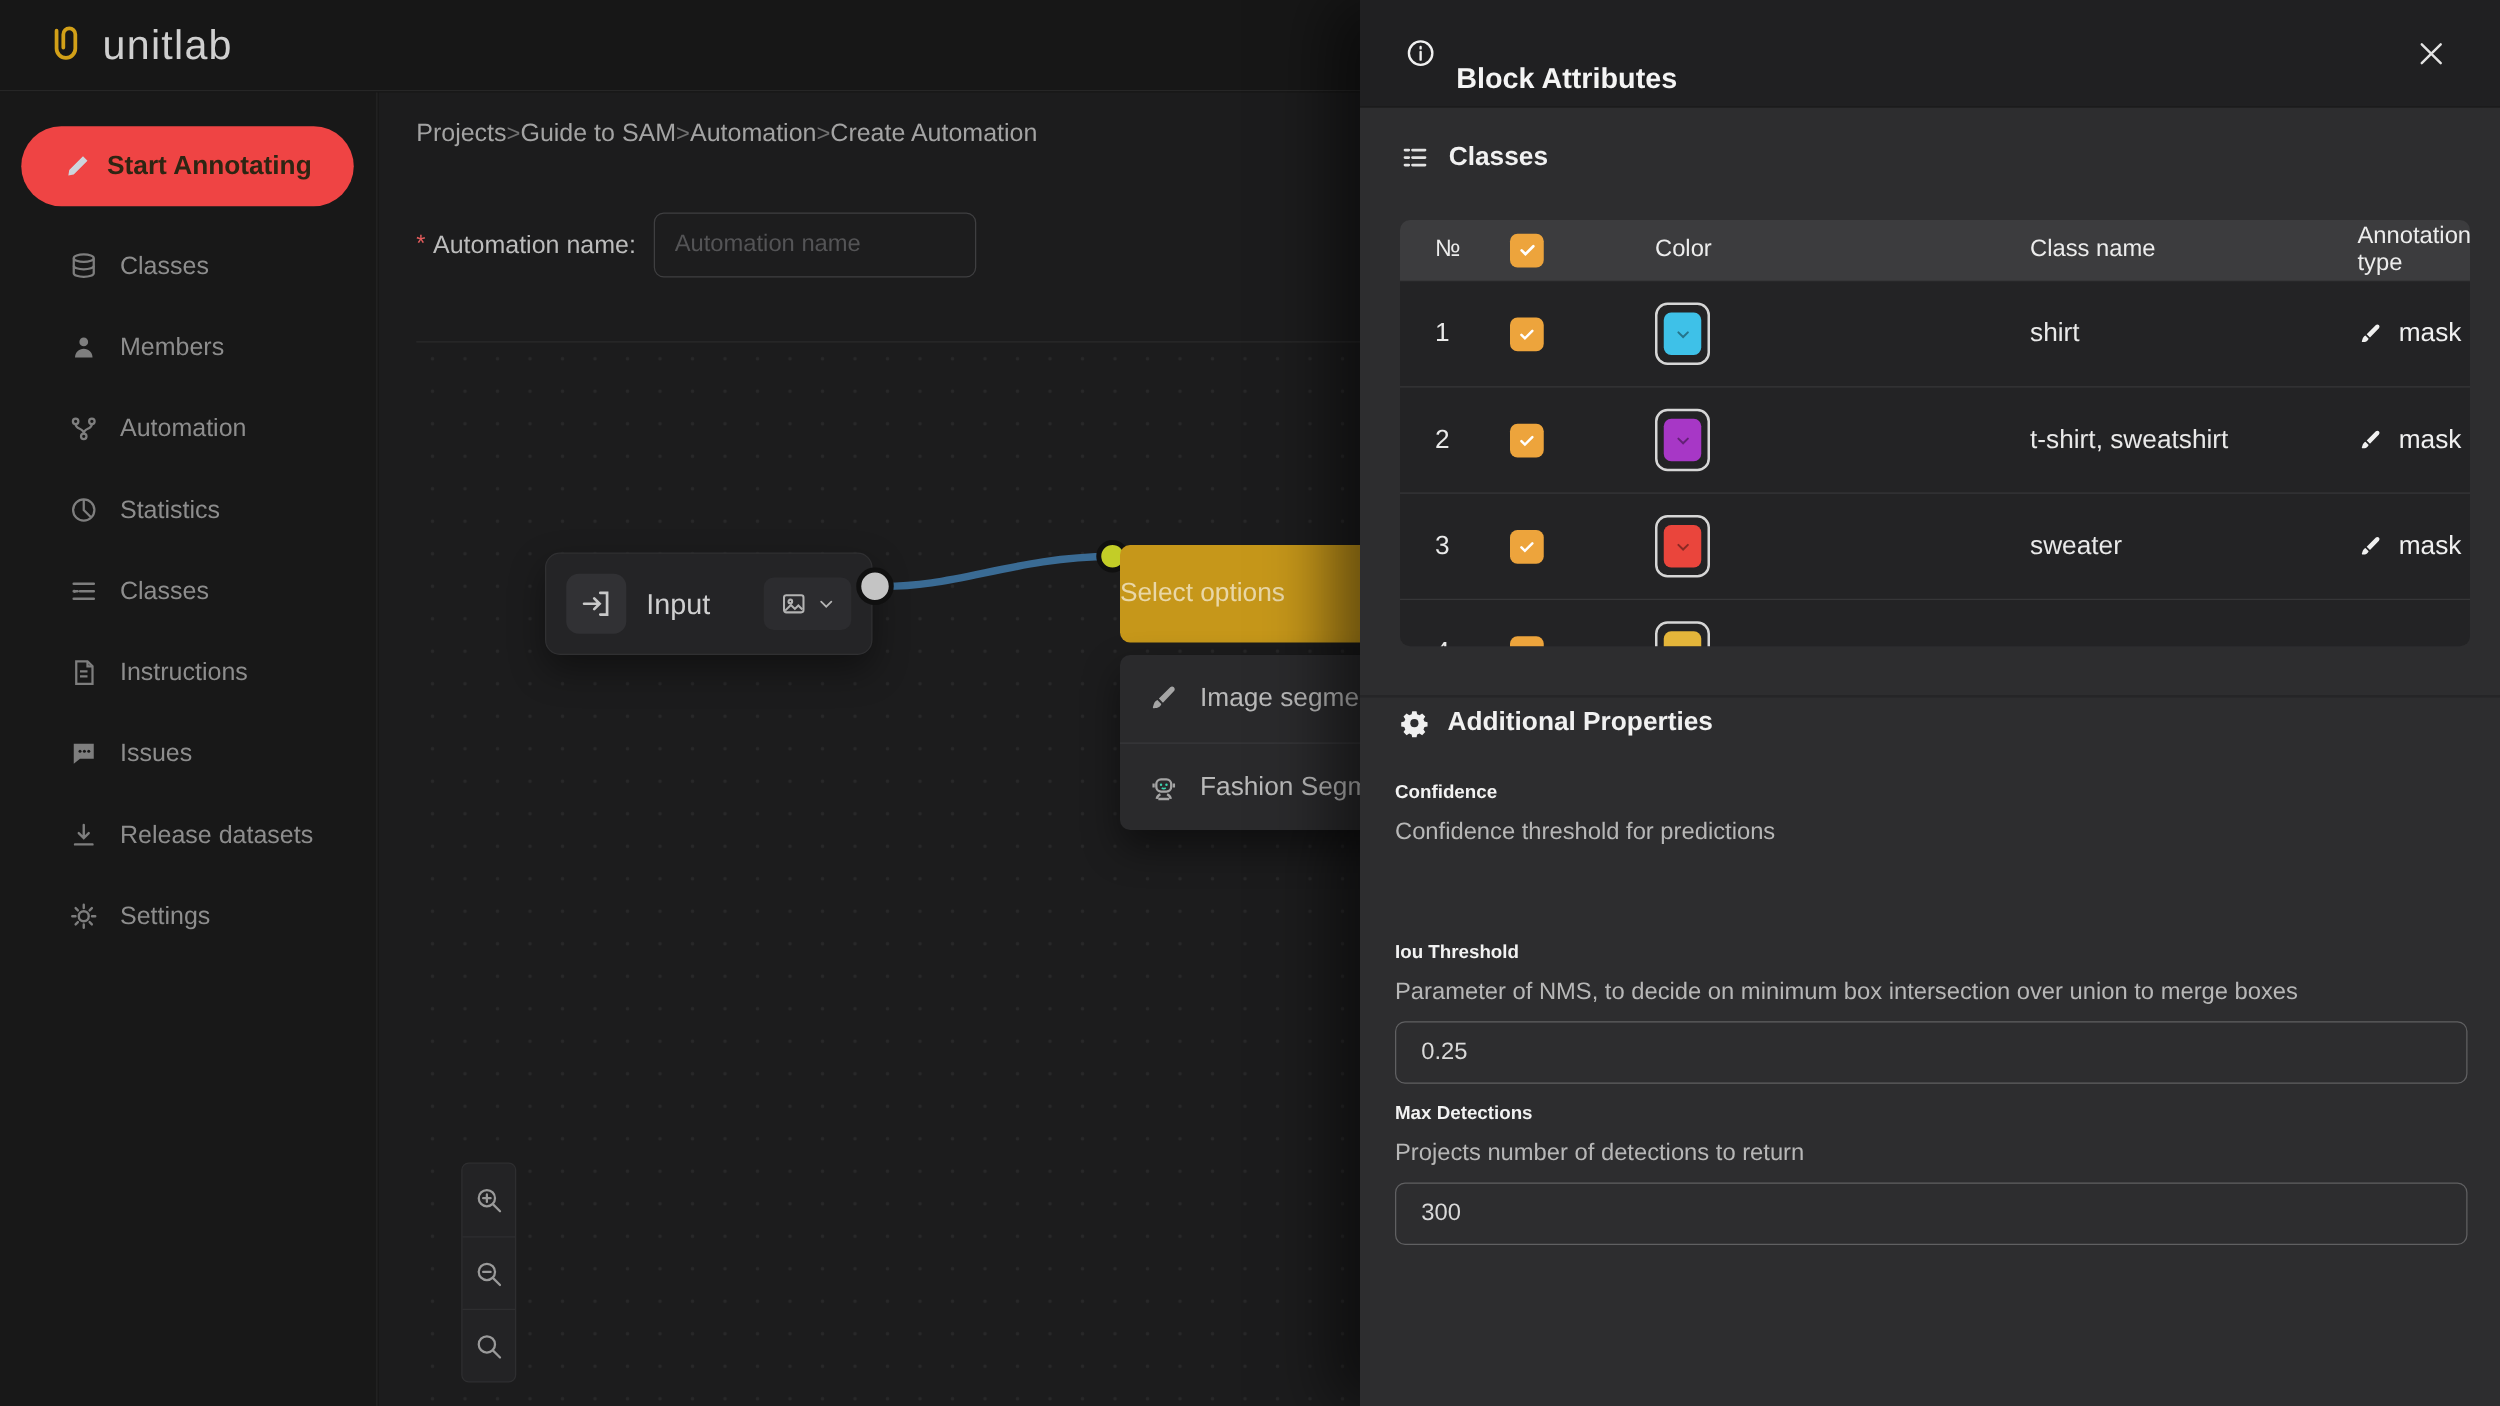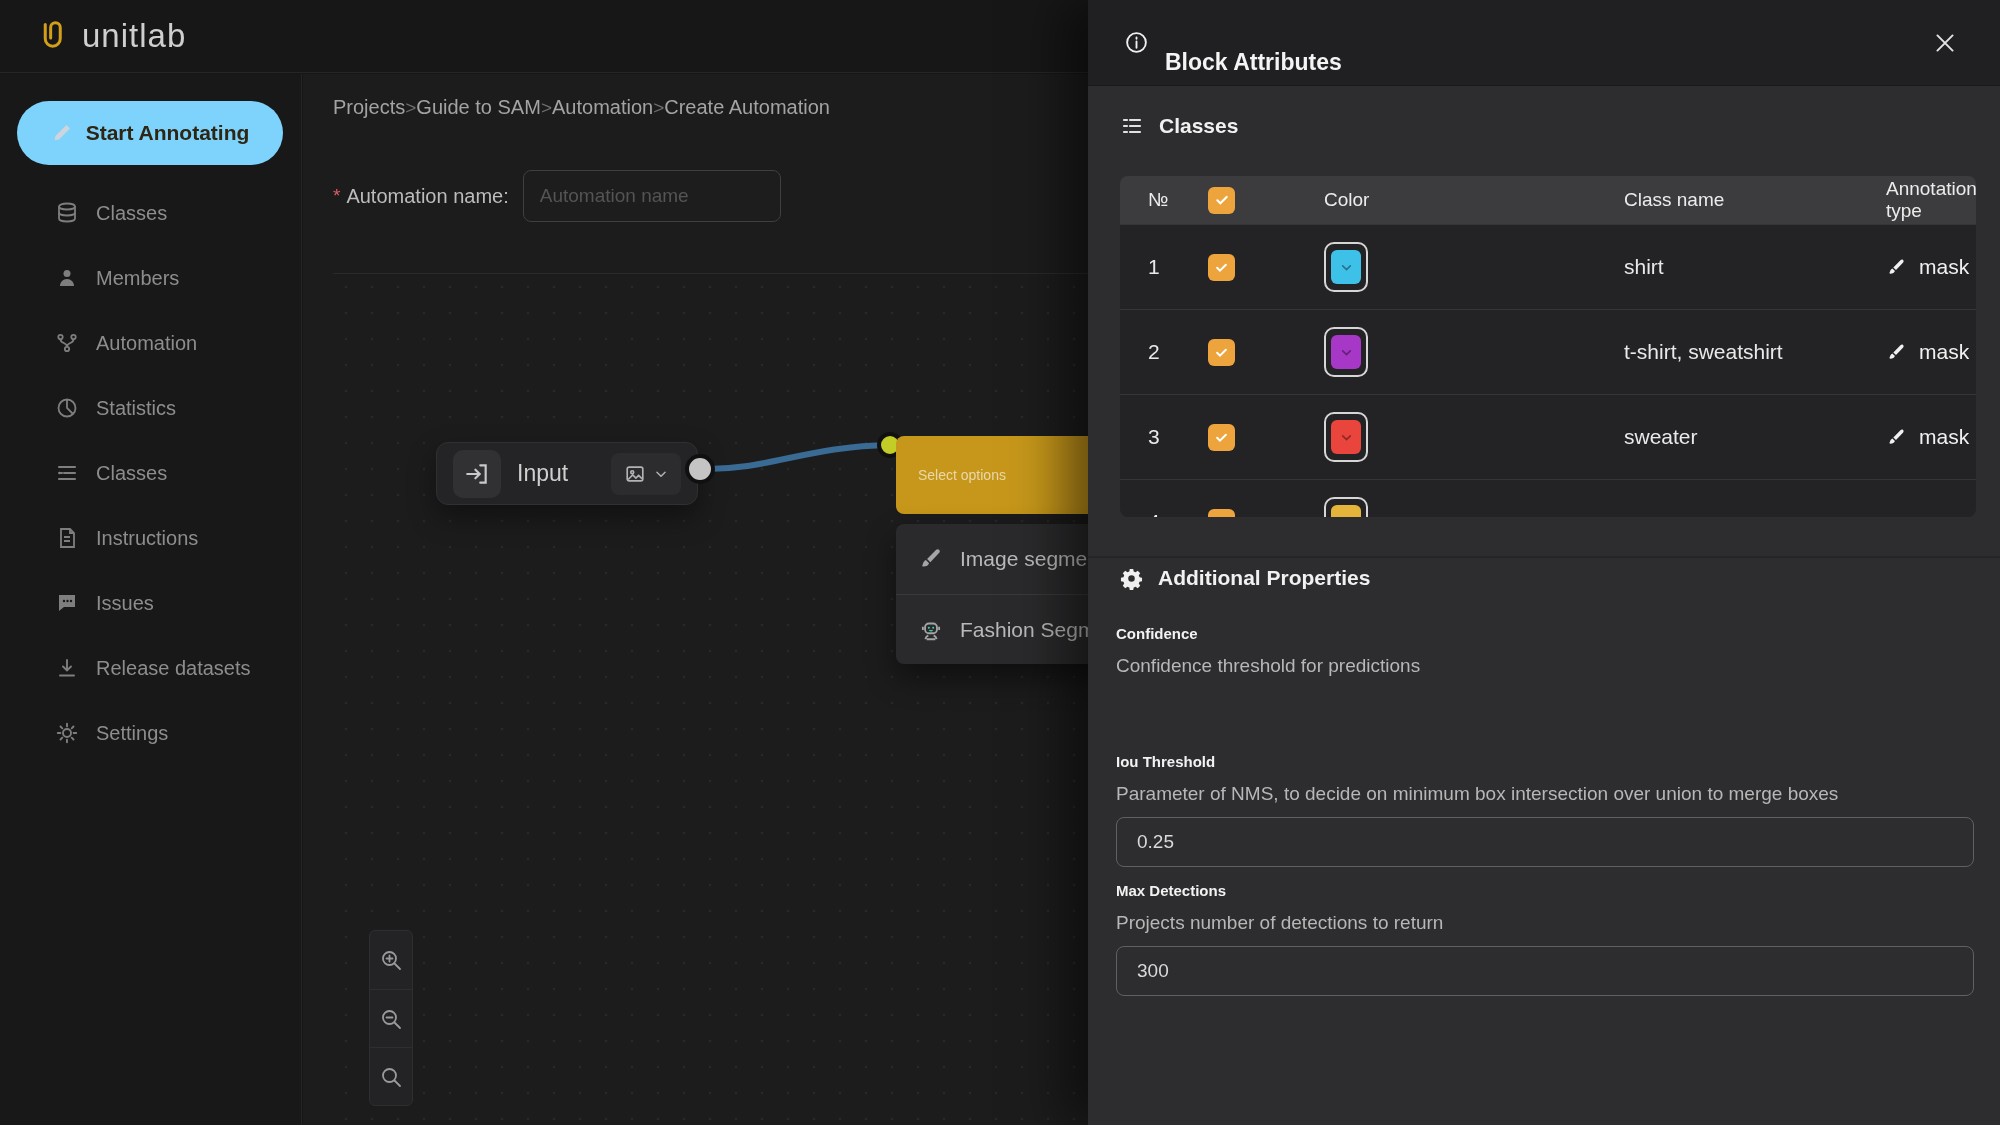--- a/index.html
+++ b/index.html
@@ -14,21 +14,21 @@
   
   .topbar { position:absolute; left:0; top:0; width:1088px; height:73px;
     background:#171717; border-bottom:1px solid #262626; display:flex; align-items:center; padding-left:34px; }
   .logo { display:flex; gap:12px; }
   .logo-text { font-size:33px; letter-spacing:1px; color:#cfcfcf; font-weight:400; }
 
   
   .sidebar { position:absolute; left:0; top:74px; width:302px; height:1051px;
     background:#181818; border-right:1px solid #252525; }
   .start-btn { position:absolute; left:17px; top:27px; width:266px; height:64px;
-    border-radius:33px; background:#7dd3fc; border:none; cursor:pointer;
+    border-radius:33px; background:#ef4444; border:none; cursor:pointer;
     display:flex; align-items:center; justify-content:center; gap:13px;
     font-family:inherit; font-size:21px; font-weight:600; color:#2e2513; }
   .side-item { position:absolute; left:0; width:100%; height:44px;
     display:flex; align-items:center; gap:17px; padding-left:55px;
     color:#8d8d8d; font-size:20px; cursor:pointer; }
   .side-item .icn { width:24px; height:24px; color:#7e7e7e; flex:0 0 auto; }
 
   
   .main { position:absolute; left:303px; top:74px; width:785px; height:1051px; background:#1c1c1d; }
   .breadcrumb { position:absolute; left:30px; top:22px; display:flex; align-items:center; 
@@ -41,35 +41,35 @@
   .name-input { margin-left:14px; width:258px; height:52px; background:#1d1d1e;
     border:1px solid #3f3f41; border-radius:8px; color:#d8d8d8; font-size:19px;
     padding:0 16px; font-family:inherit; outline:none; }
   .name-input::placeholder { color:#545456; }
 
   
   .canvas { position:absolute; left:30px; top:199px; width:755px; height:852px;
     border-top:1px solid #2a2a2b; overflow:hidden;
     background-image:radial-gradient(circle, rgba(255,255,255,0.05) 1.5px, transparent 1.6px);
     background-size:26px 26px; }
-  .node { position:absolute; left:103px; top:168px; width:262px; height:63px;
+  .node { position:absolute; left:103px; top:168px; width:262px; height:82px;
     background:#242426; border:1px solid #303032; border-radius:12px;
     box-shadow:0 12px 28px rgba(0,0,0,.4); display:flex; align-items:center; padding:0 16px; gap:16px; }
   .node-chip { width:48px; height:48px; border-radius:10px; background:#313134;
     display:flex; align-items:center; justify-content:center; color:#c9c9c9; }
   .node-label { font-size:23px; color:#cfcfcf; flex:1; }
   .node-mini { width:70px; height:42px; border-radius:8px; background:#2c2c2f;
     display:flex; align-items:center; justify-content:center; gap:8px; color:#b3b3b3; cursor:pointer; }
   .wire-svg { position:absolute; left:0; top:0; pointer-events:none; }
   .port { position:absolute; border-radius:50%; }
   .port-out { left:352px; top:180px; width:30px; height:30px; background:#c4c4c4; border:4px solid #101010; cursor:pointer; }
   .port-in  { left:544px; top:158px; width:26px; height:26px; background:#c3cd27; border:4px solid #101010; cursor:pointer; }
   .select-btn { position:absolute; left:563px; top:162px; width:240px; height:78px;
     background:#c6971a; border:none; border-radius:8px; cursor:pointer;
-    font-family:inherit; font-size:14px; color:rgba(255,255,255,.62); text-align:left; padding-left:22px; }
+    font-family:inherit; font-size:21px; color:rgba(255,255,255,.62); text-align:left; }
   .dropdown { position:absolute; left:563px; top:250px; width:240px; background:#2a2a2c;
     border-radius:8px; box-shadow:0 14px 30px rgba(0,0,0,.45); }
   .dd-item { height:70px; display:flex; align-items:center; gap:16px; padding-left:22px;
     font-size:21px; color:#b9b9b9; cursor:pointer; white-space:nowrap; overflow:hidden; }
   .dd-item + .dd-item { border-top:1px solid #39393b; }
   .dd-item .icn { width:26px; height:26px; color:#a5a5a5; flex:0 0 auto; }
   .zoombar { position:absolute; left:36px; top:656px; width:44px; background:#232325;
     border:1px solid #2e2e30; border-radius:6px; }
   .zoom-btn { width:100%; height:58px; display:flex; align-items:center; justify-content:center;
     color:#9a9a9a; background:none; border:none; cursor:pointer; }

